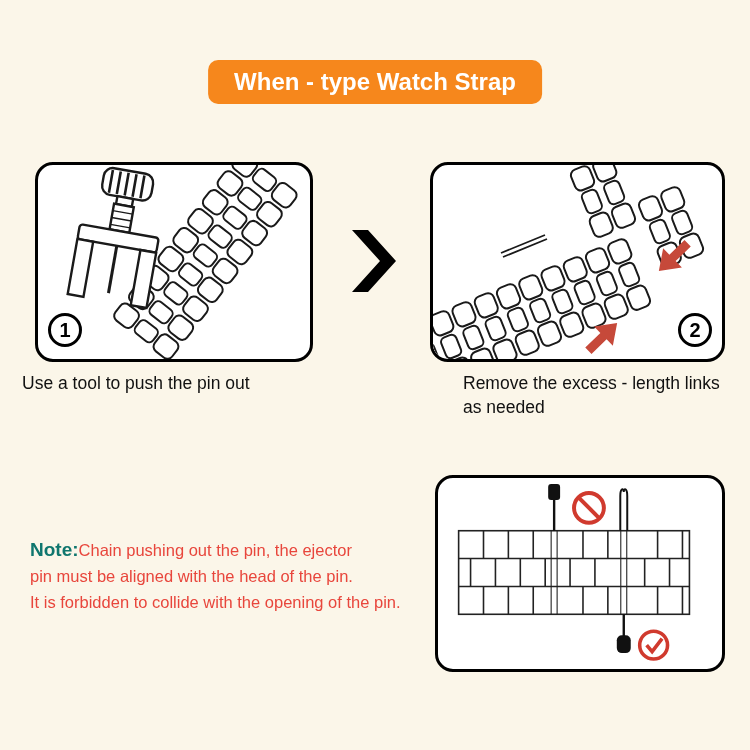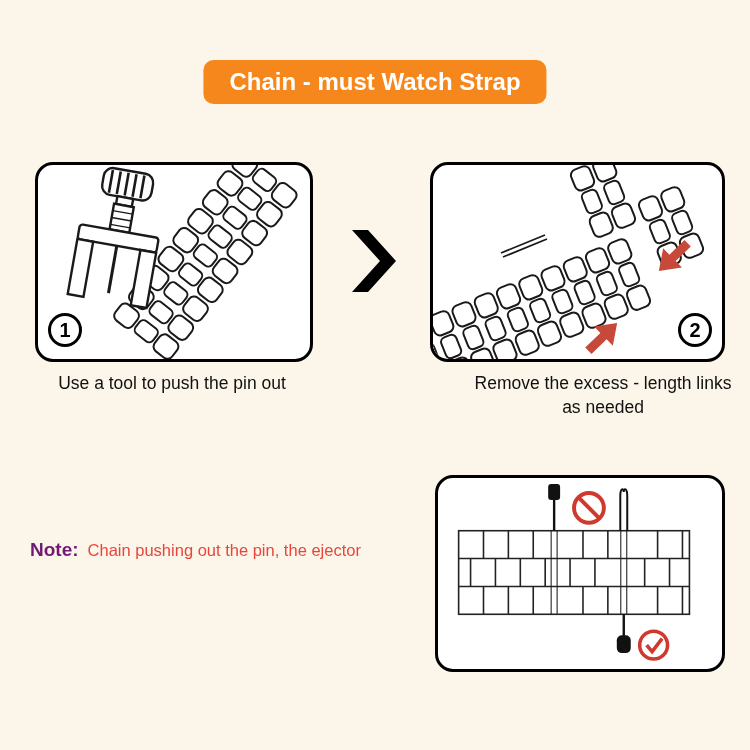--- a/index.html
+++ b/index.html
@@ -21,44 +21,44 @@
   .panel-3{left:435px;top:475px;width:284px;height:191px;}
   .illus{position:absolute;left:0;top:0;width:100%;height:100%;}
   .chevron{position:absolute;left:350px;top:230px;}
   .badge{
     position:absolute;width:28px;height:28px;border:3px solid #000;border-radius:50%;
     background:#fff;display:flex;align-items:center;justify-content:center;
     font-weight:bold;font-size:20px;color:#000;
   }
   .badge-1{left:10px;bottom:12px;}
   .badge-2{right:10px;bottom:12px;}
-  .caption{position:absolute;font-size:17.5px;color:#111;text-align:center;line-height:24px;}
+  .caption{position:absolute;font-size:17.5px;color:#111;line-height:24px;}
   .caption-1{left:22px;top:371px;width:300px;}
   .caption-2{left:463px;top:371px;width:280px;}
   .note{position:absolute;left:30px;top:537px;width:440px;font-size:16.5px;line-height:26px;color:#E8463C;}
-  .note-label{font-weight:bold;font-size:19px;color:#701a75;margin-right:9px;}
+  .note-label{font-weight:bold;font-size:19px;color:#0f766e;margin-right:0;}
 </style>
 </head>
 <body>
 
 <svg width="0" height="0" style="position:absolute" aria-hidden="true">
   <defs>
     <g id="linkrow">
       <rect x="-36" y="-10" width="22" height="20" rx="6"></rect>
       <rect x="-11" y="-8" width="22" height="16" rx="5"></rect>
       <rect x="14" y="-10" width="22" height="20" rx="6"></rect>
     </g>
     <path id="rarrow" d="M0,9 L21,9 L21,0 L40,13.5 L21,27 L21,18 L0,18 Z"></path>
   </defs>
 </svg>
 
 <div class="canvas">
 
   <div class="banner">
-    <span>Chain - must Watch Strap</span>
+    <span>When - type Watch Strap</span>
   </div>
 
   <div class="panel panel-1">
     <svg class="illus" viewBox="0 0 272 194">
 
       <g transform="translate(160 100) rotate(38)" fill="#fff" stroke="#1a1a1a" stroke-width="2">
         <use href="#linkrow" transform="translate(0 -108)"></use>
         <use href="#linkrow" transform="translate(0 -84)"></use>
         <use href="#linkrow" transform="translate(0 -60)"></use>
         <use href="#linkrow" transform="translate(0 -36)"></use>
@@ -167,15 +167,17 @@
 
       <g stroke="#D03A2E" stroke-width="3.6" fill="none">
         <circle cx="216" cy="168" r="14"></circle>
         <path d="M209,168 l5.5,6.5 l10,-13"></path>
       </g>
     </svg>
   </div>
 
   <div class="note">
     <div class="note-line"><span class="note-label">Note:</span><span>Chain pushing out the pin, the ejector</span></div>
+    <div class="note-line">pin must be aligned with the head of the pin.</div>
+    <div class="note-line">It is forbidden to collide with the opening of the pin.</div>
   </div>
 
 </div>
 
 </body></html>

